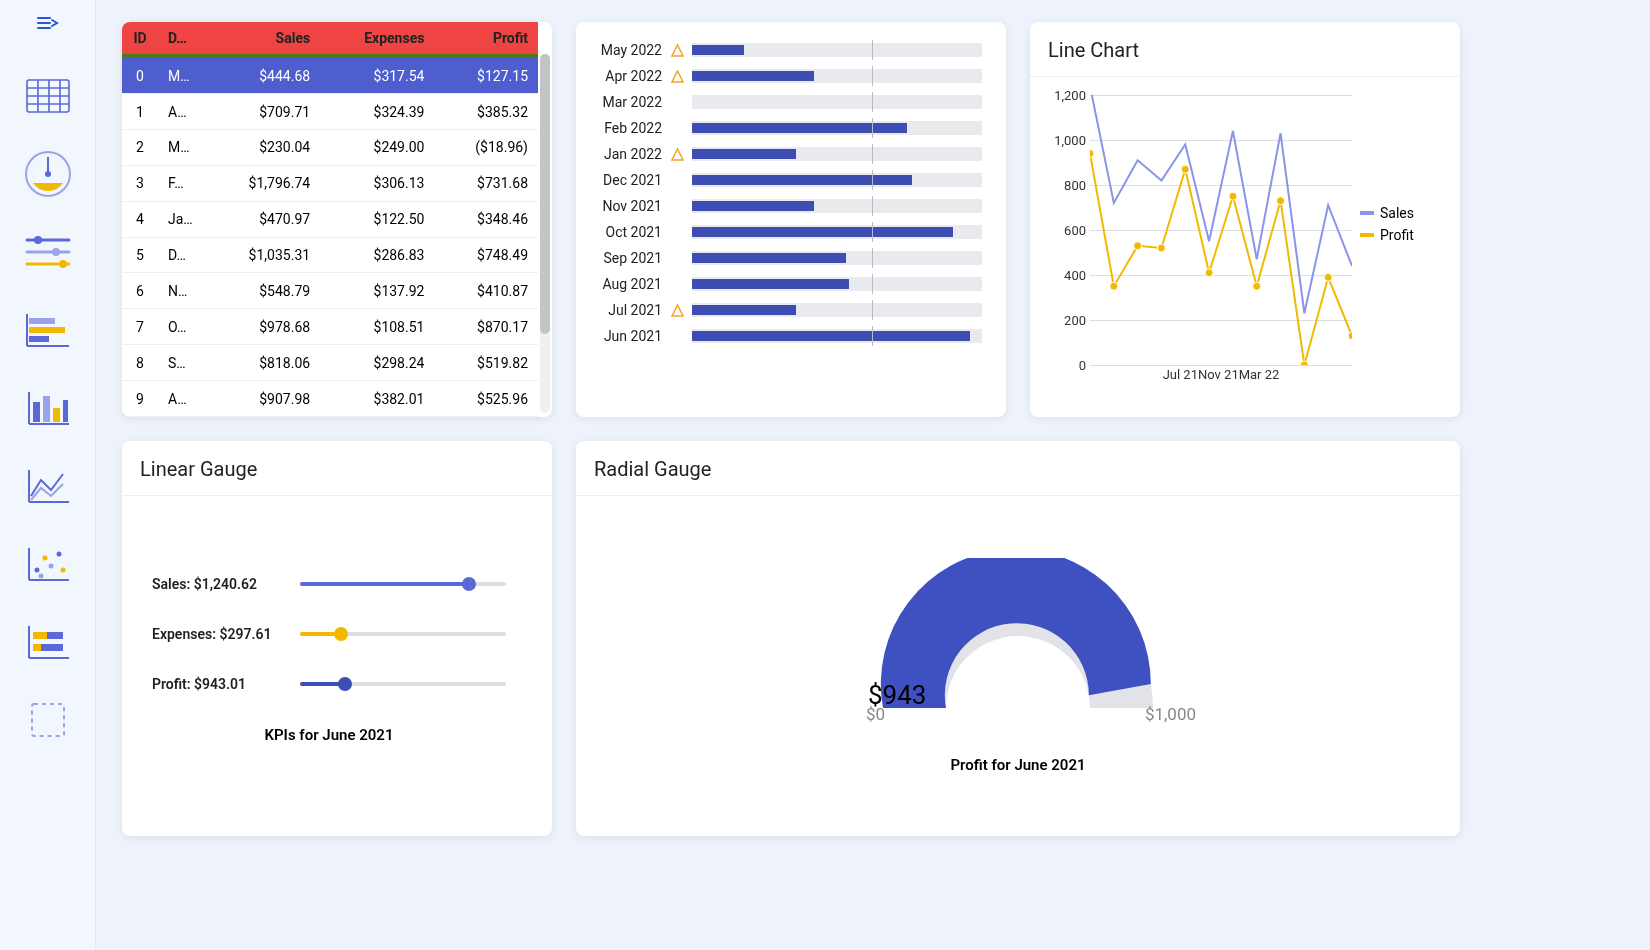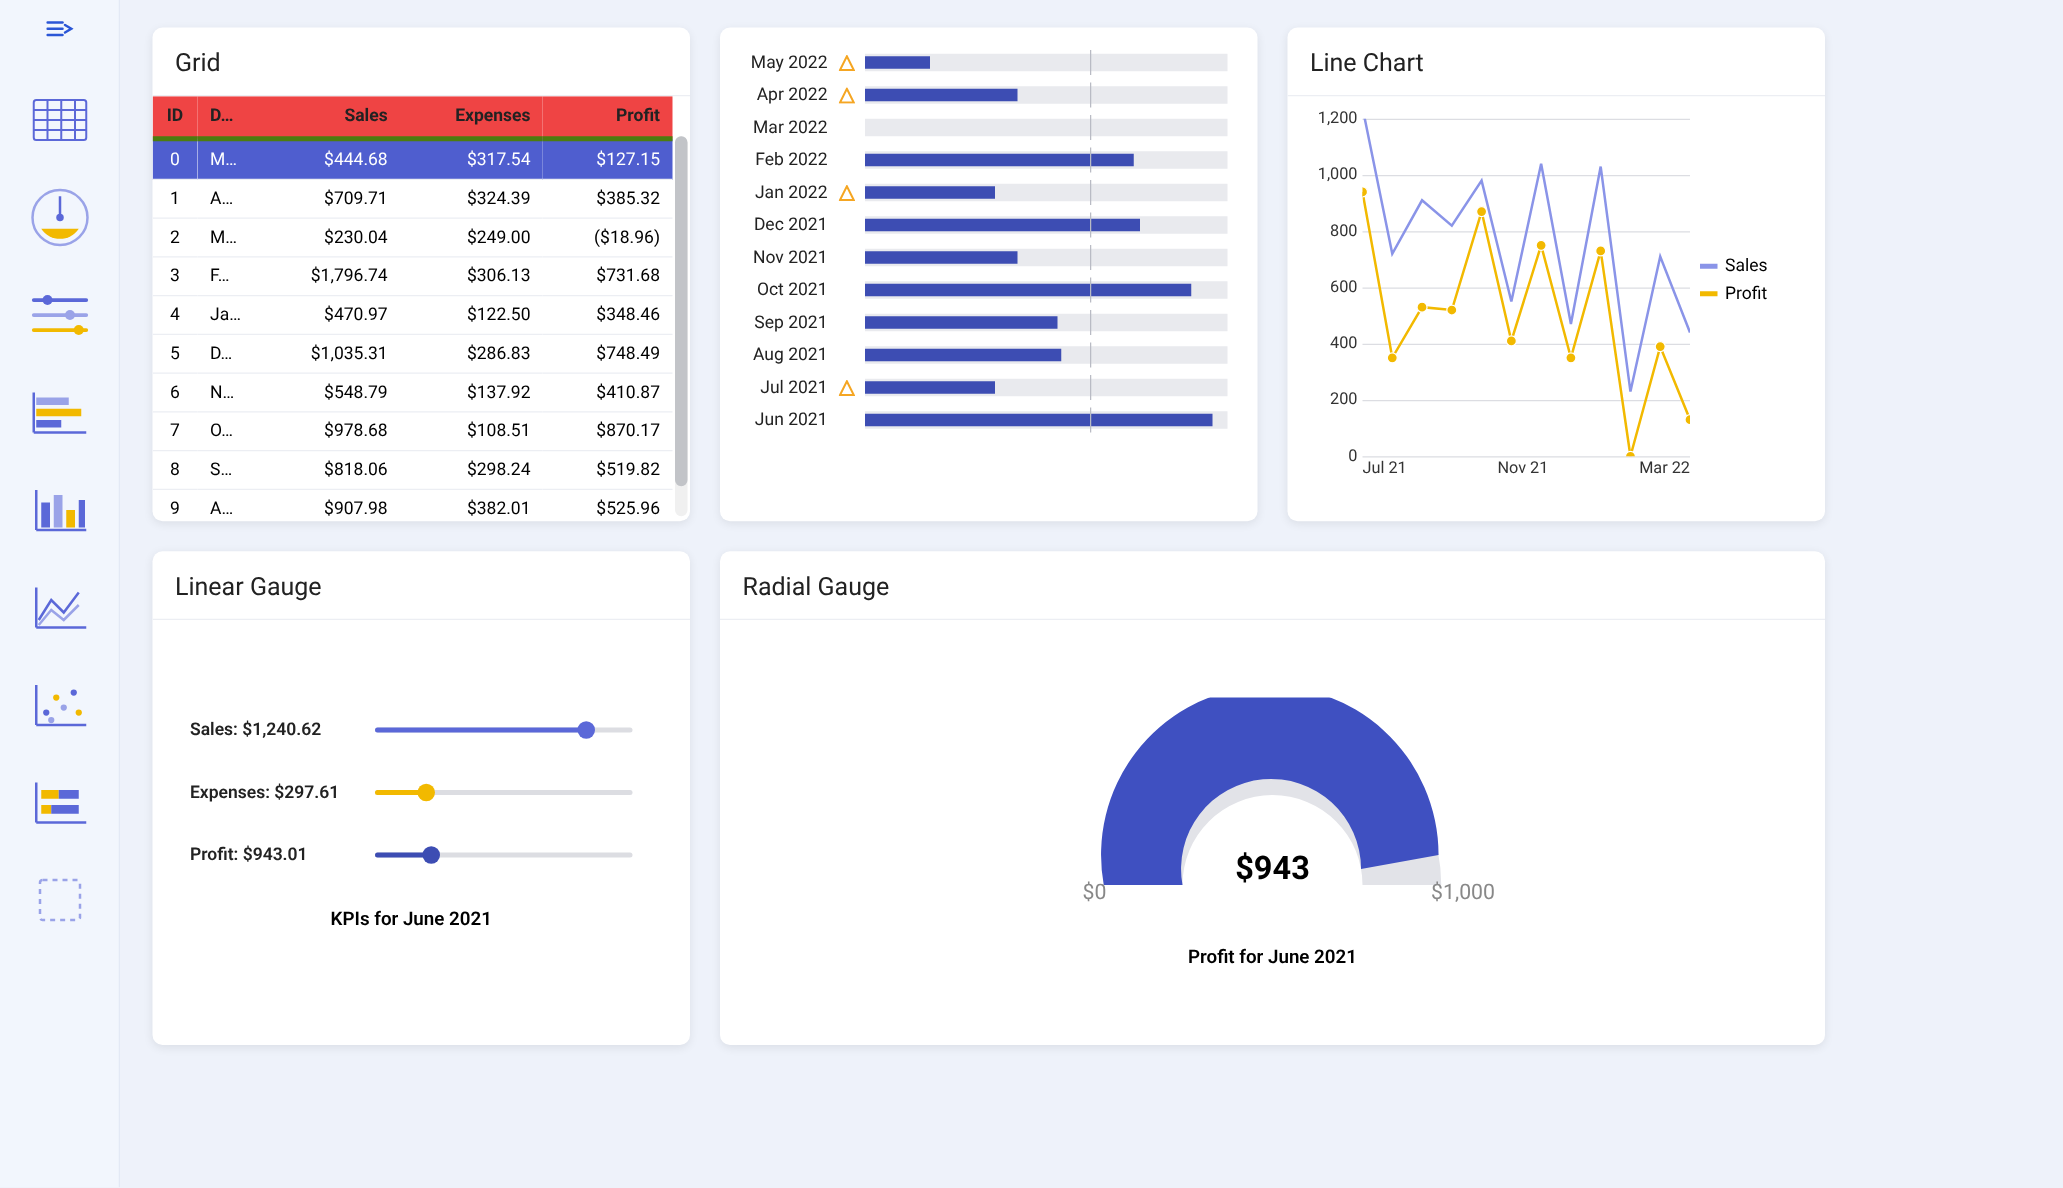--- a/index.html
+++ b/index.html
@@ -103,42 +103,42 @@
 .bullet-fill { position:absolute; left:0; top:2px; bottom:2px; background:#3d4db3;}
 .bullet-tick { position:absolute; top:-3px; bottom:-3px; width:1px; background:#b9bbc4;}
 
 
 .lc-wrap { display:flex; padding:18px 12px 12px 12px; height:100%;}
 .lc-plot { position:relative; width:310px; height:300px;}
 .lc-yaxis { position:absolute; left:0; top:0; bottom:30px; width:48px;}
 .lc-ytick { position:absolute; right:4px; font-size:13px; color:#333; transform:translateY(-50%);text-align:center;}
 .lc-grid { position:absolute; left:48px; right:0; top:0; bottom:30px;}
 .lc-hline { position:absolute; left:0; right:0; height:1px; background:#dcdde2;}
-.lc-xaxis { position:absolute; left:48px; right:0; bottom:0; height:28px; display:flex; justify-content:space-between; font-size:13px; color:#333;}
+.lc-xaxis { position:absolute; left:48px; right:0; bottom:0; height:28px; display:flex; justify-content:center; font-size:13px; color:#333;}
 .lc-svg { position:absolute; left:48px; right:0; top:0; bottom:30px;}
 .lc-legend { margin-left:8px; margin-top:110px; font-size:14px;}
 .lc-legend .item{ display:flex; align-items:center; gap:6px; margin-bottom:6px;}
 .lc-legend .swatch{ width:14px; height:4px;}
 
 
 .lg-body { padding: 80px 46px 20px 30px;}
 .lg-row { display:flex; align-items:center; gap:18px; margin-bottom:34px;}
 .lg-label { width:130px; font-size:14px; font-weight:600; color:#222;}
 .lg-track { flex:1; height:4px; background:#dcdde2; border-radius:2px; position:relative;}
 .lg-fill { position:absolute; left:0; top:0; bottom:0; border-radius:2px;}
 .lg-knob { position:absolute; top:50%; width:14px; height:14px; border-radius:50%; transform:translate(-50%,-50%);}
 .lg-caption { text-align:center; font-size:15px; font-weight:600; margin-top:6px;}
 
 
 .rg-body { display:flex; flex-direction:column; align-items:center; justify-content:center; height:100%; padding:10px;}
 .rg-caption { text-align:center; font-size:15px; font-weight:600; margin-top:28px;}
 .rg-area { position:relative; width:300px; height:170px;}
 .rg-min, .rg-max { position:absolute; bottom:4px; font-size:17px; color:#888;}
 .rg-min { left:-2px;} .rg-max { right:-28px;}
-.rg-val { position:absolute; left:0; right:0; bottom:18px; text-align:center; font-size:26px; font-weight:700;}
+.rg-val { position:absolute; left:0; right:0; bottom:18px; font-size:26px; font-weight:400;}
 </style>
 </head>
 <body>
 
 <div class="sidebar">
   <div class="collapse">
     <svg width="22" height="16" viewBox="0 0 22 16">
         <g stroke="#2b56d6" stroke-width="2" fill="none" stroke-linecap="round">
           <line x1="1" y1="3" x2="13" y2="3"></line>
           <line x1="1" y1="8" x2="13" y2="8"></line>
@@ -232,21 +232,20 @@
   <div class="nav-item">
     <svg width="36" height="36" viewBox="0 0 36 36">
         <rect x="2" y="2" width="32" height="32" fill="none" stroke="#9aa3e8" stroke-width="2" stroke-dasharray="4 4" rx="2"></rect>
       </svg>
   </div>
 </div>
 
 <div class="main">
 
   <div class="card">
-    <div class="card-title">Grid</div>
     <div class="card-body grid-wrap">
       <table class="grid">
         <thead>
             <tr>
           <th class="id">ID</th>
           <th class="date">D…</th>
           <th>Sales</th>
           <th>Expenses</th>
           <th>Profit</th>
         </tr>

